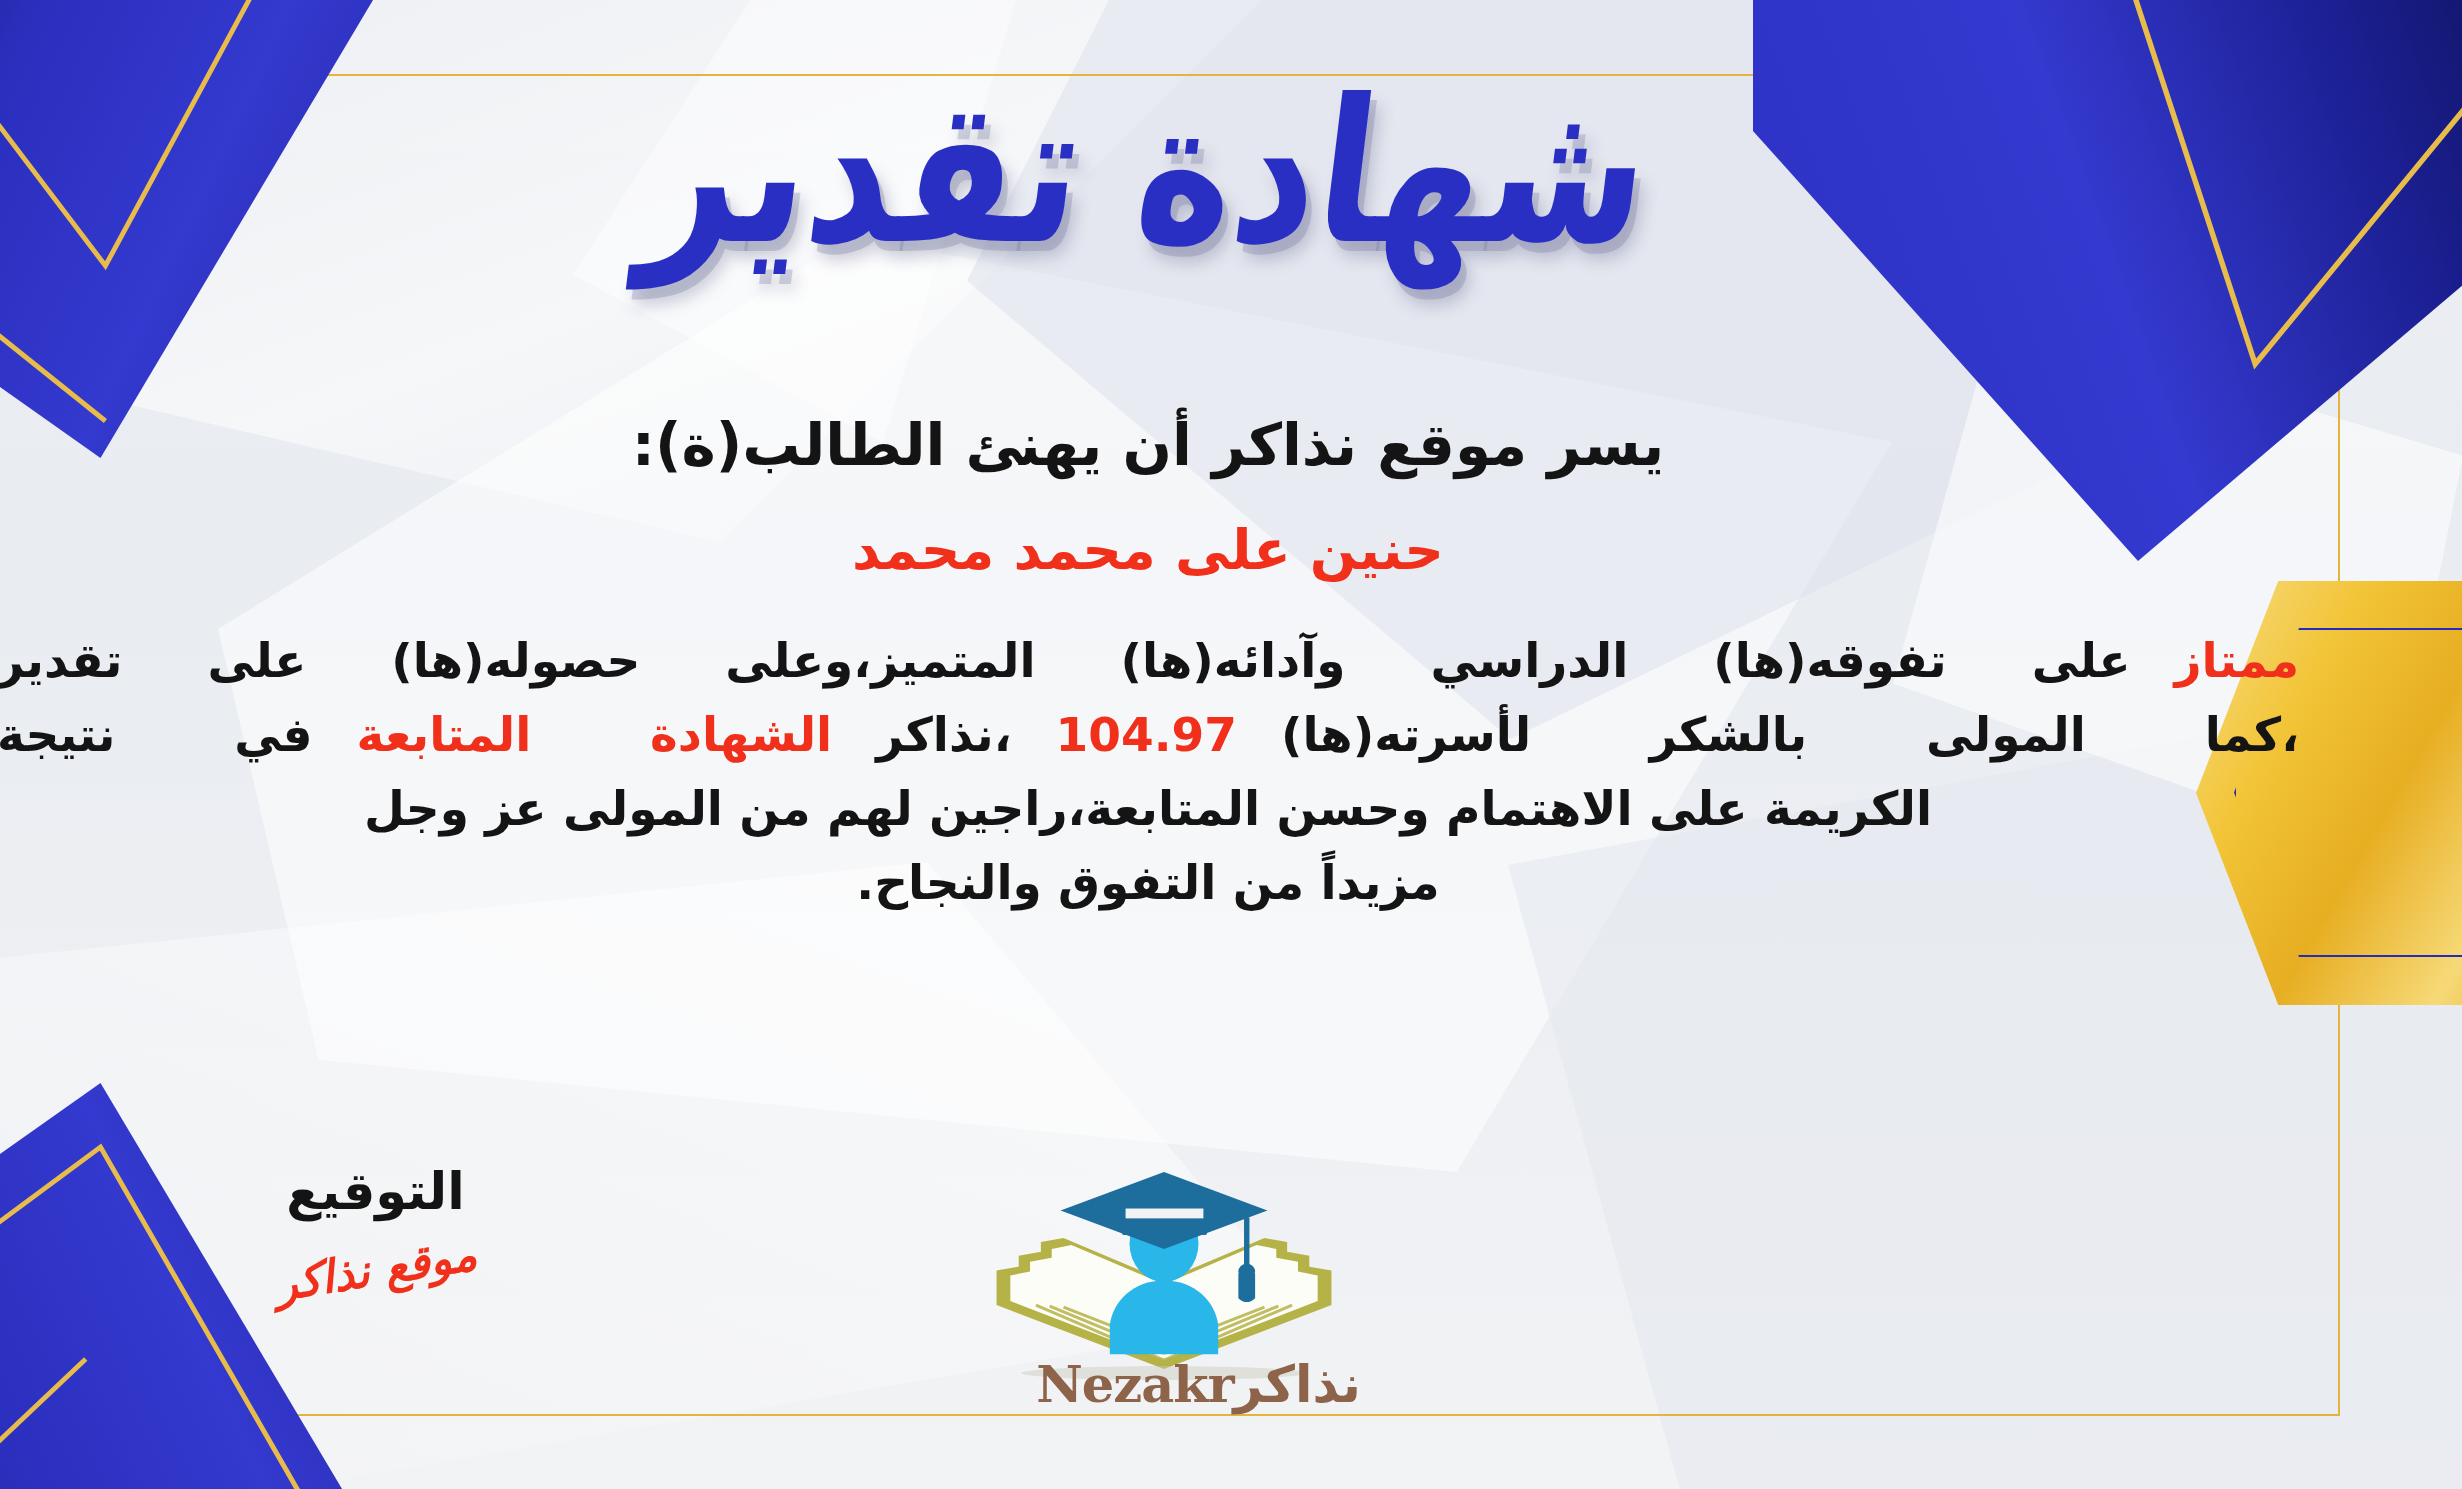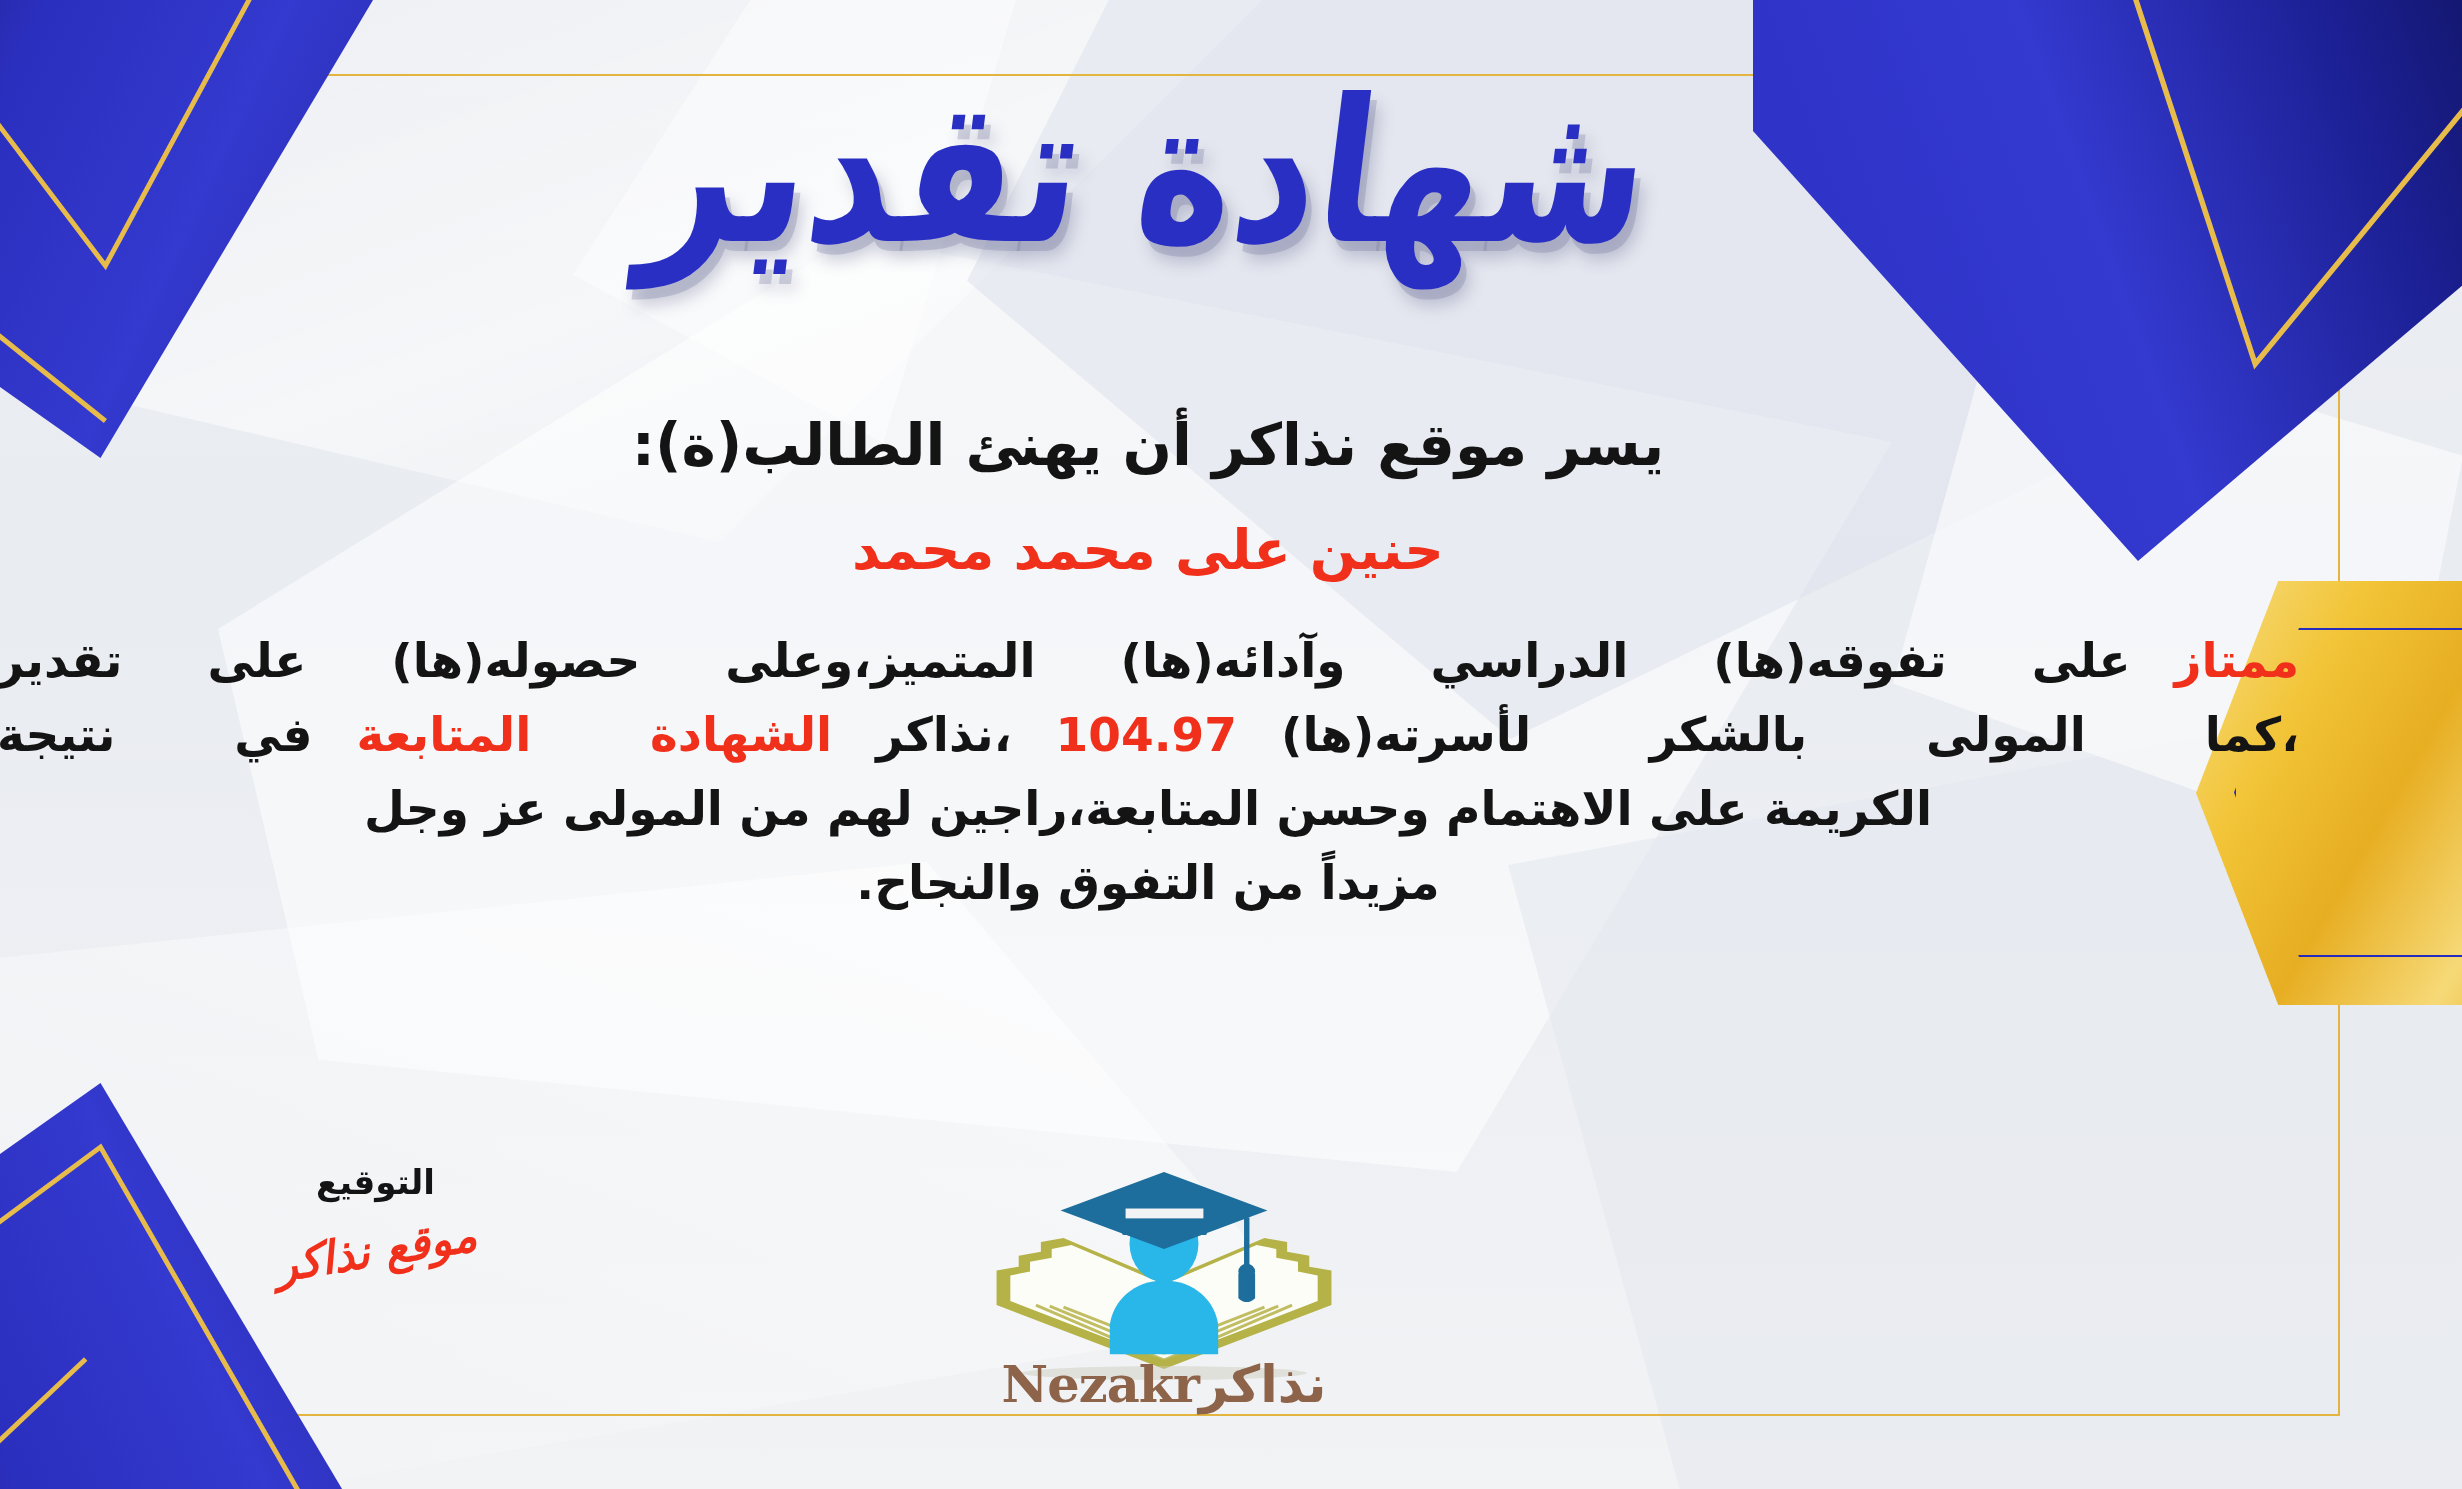--- a/index.html
+++ b/index.html
@@ -152,21 +152,21 @@
   .l3{text-align:center;}
   .l4{text-align:center;}
 
   
   .sig{
     position:absolute;
     left:384px;top:1162px;width:315px;
     text-align:center;
   }
   .sig-label{
-    font-size:34px;font-weight:700;color:#141414;letter-spacing:-0.5px;
+    font-size:51px;font-weight:700;color:#141414;letter-spacing:-0.5px;
   }
   .sig-mark{
     margin-top:21.7px;
     font-size:45px;
     color:#f1301c;
     font-family:"DejaVu Serif","Liberation Serif",serif;
     font-style:italic;
     font-weight:700;
     transform:rotate(-9deg);
     display:inline-block;
@@ -174,21 +174,20 @@
   }
 
   
   .logo{
     position:absolute;
     left:1133px;top:1128px;width:394px;height:295px;
   }
   .logo svg{width:100%;height:100%;display:block;}
   .logo-text{
     position:absolute;left:0;right:0;bottom:8.9px;
-    text-align:center;
     font-size:51px;
     font-weight:700;
     color:#8d6349;
     letter-spacing:-1px;
     white-space:nowrap;
     font-family:"DejaVu Serif","Liberation Serif",serif;
   }
   .logo-text .ar{font-family:"DejaVu Sans","Liberation Sans",sans-serif;}
 </style>
 </head>

